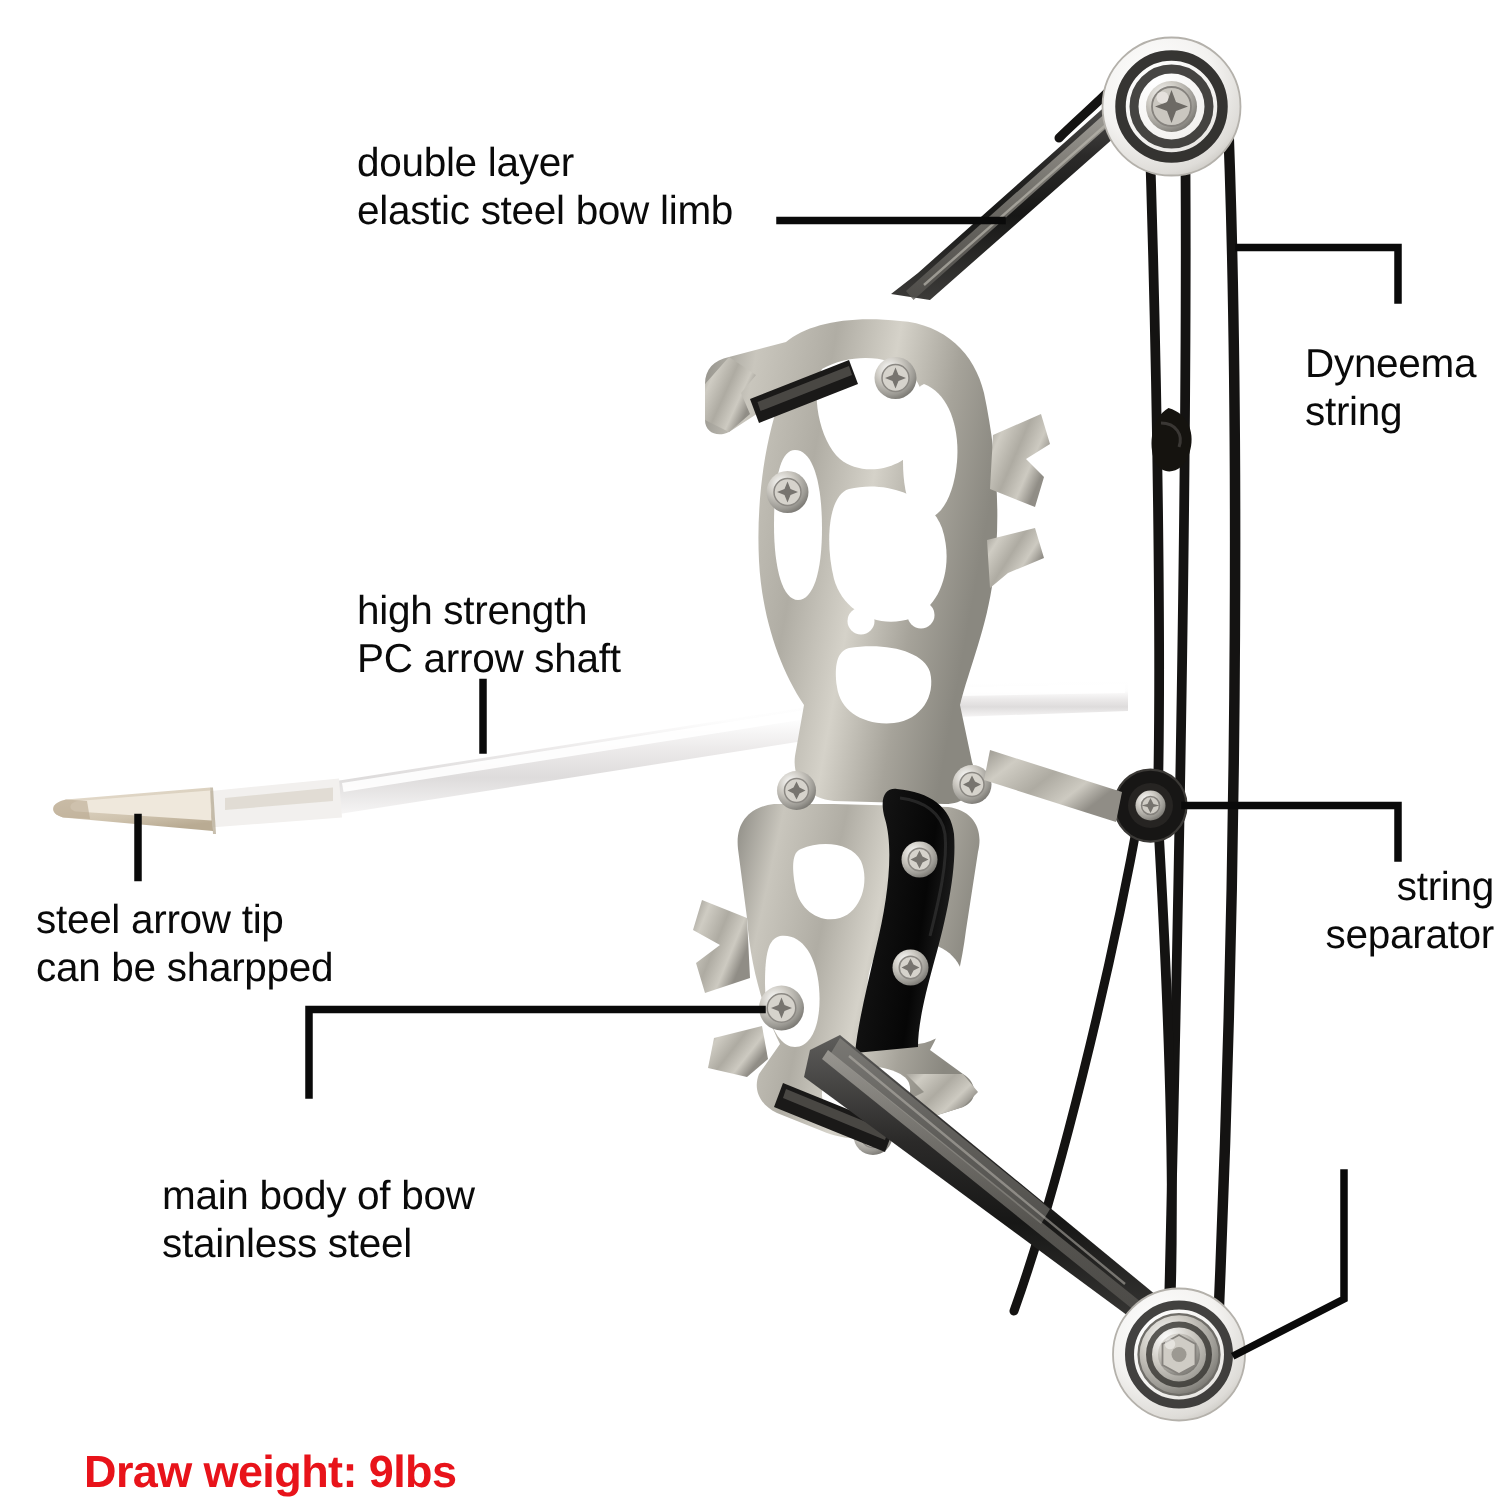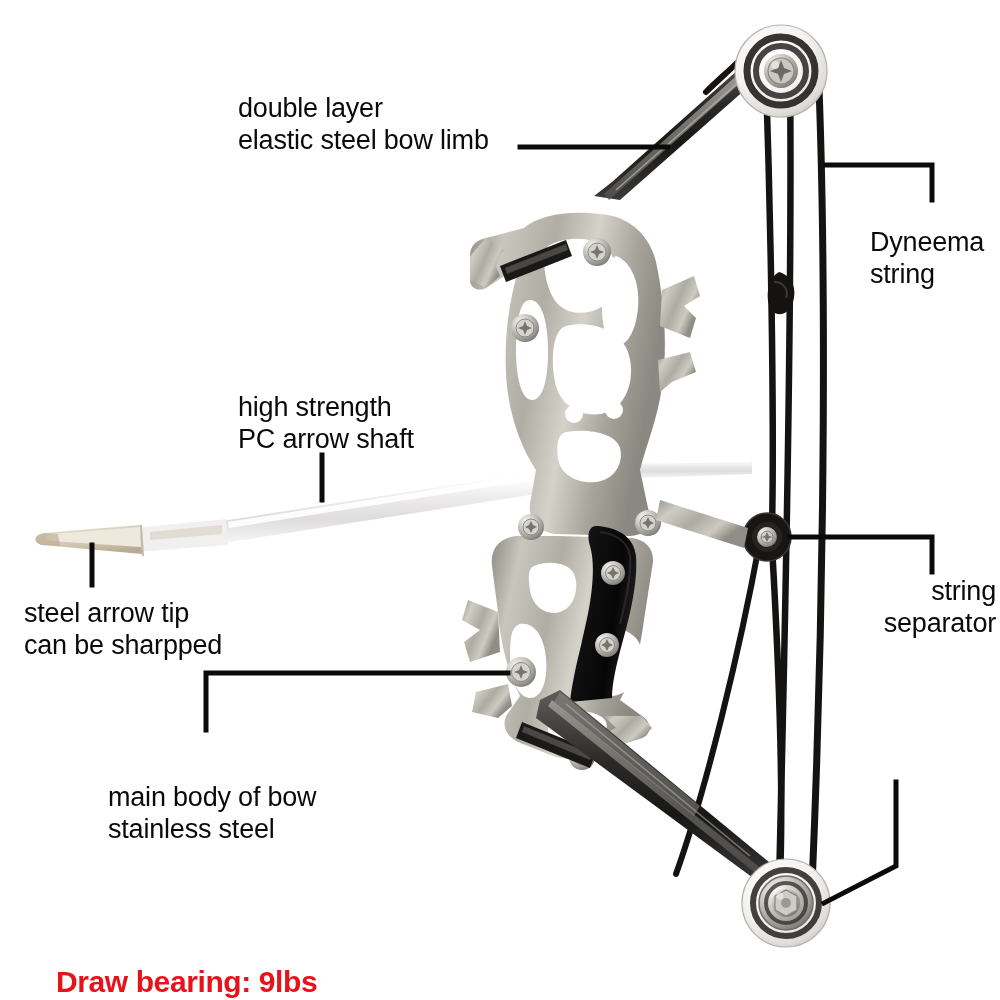--- a/index.html
+++ b/index.html
@@ -373,17 +373,17 @@
 can be sharpped</div>
 
   <div class="label right" style="right:4px; top:576px;">string
 separator</div>
 
   <div class="label" style="left:108px; top:738px;margin-top:44px;">main body of bow
 stainless steel</div>
 
 
   <div id="spec-block">
-    <div>Draw bearing: 9lbs</div>
+    <div>Draw weight: 9lbs</div>
     
   </div>
 
 </div>
 
 </body></html>

